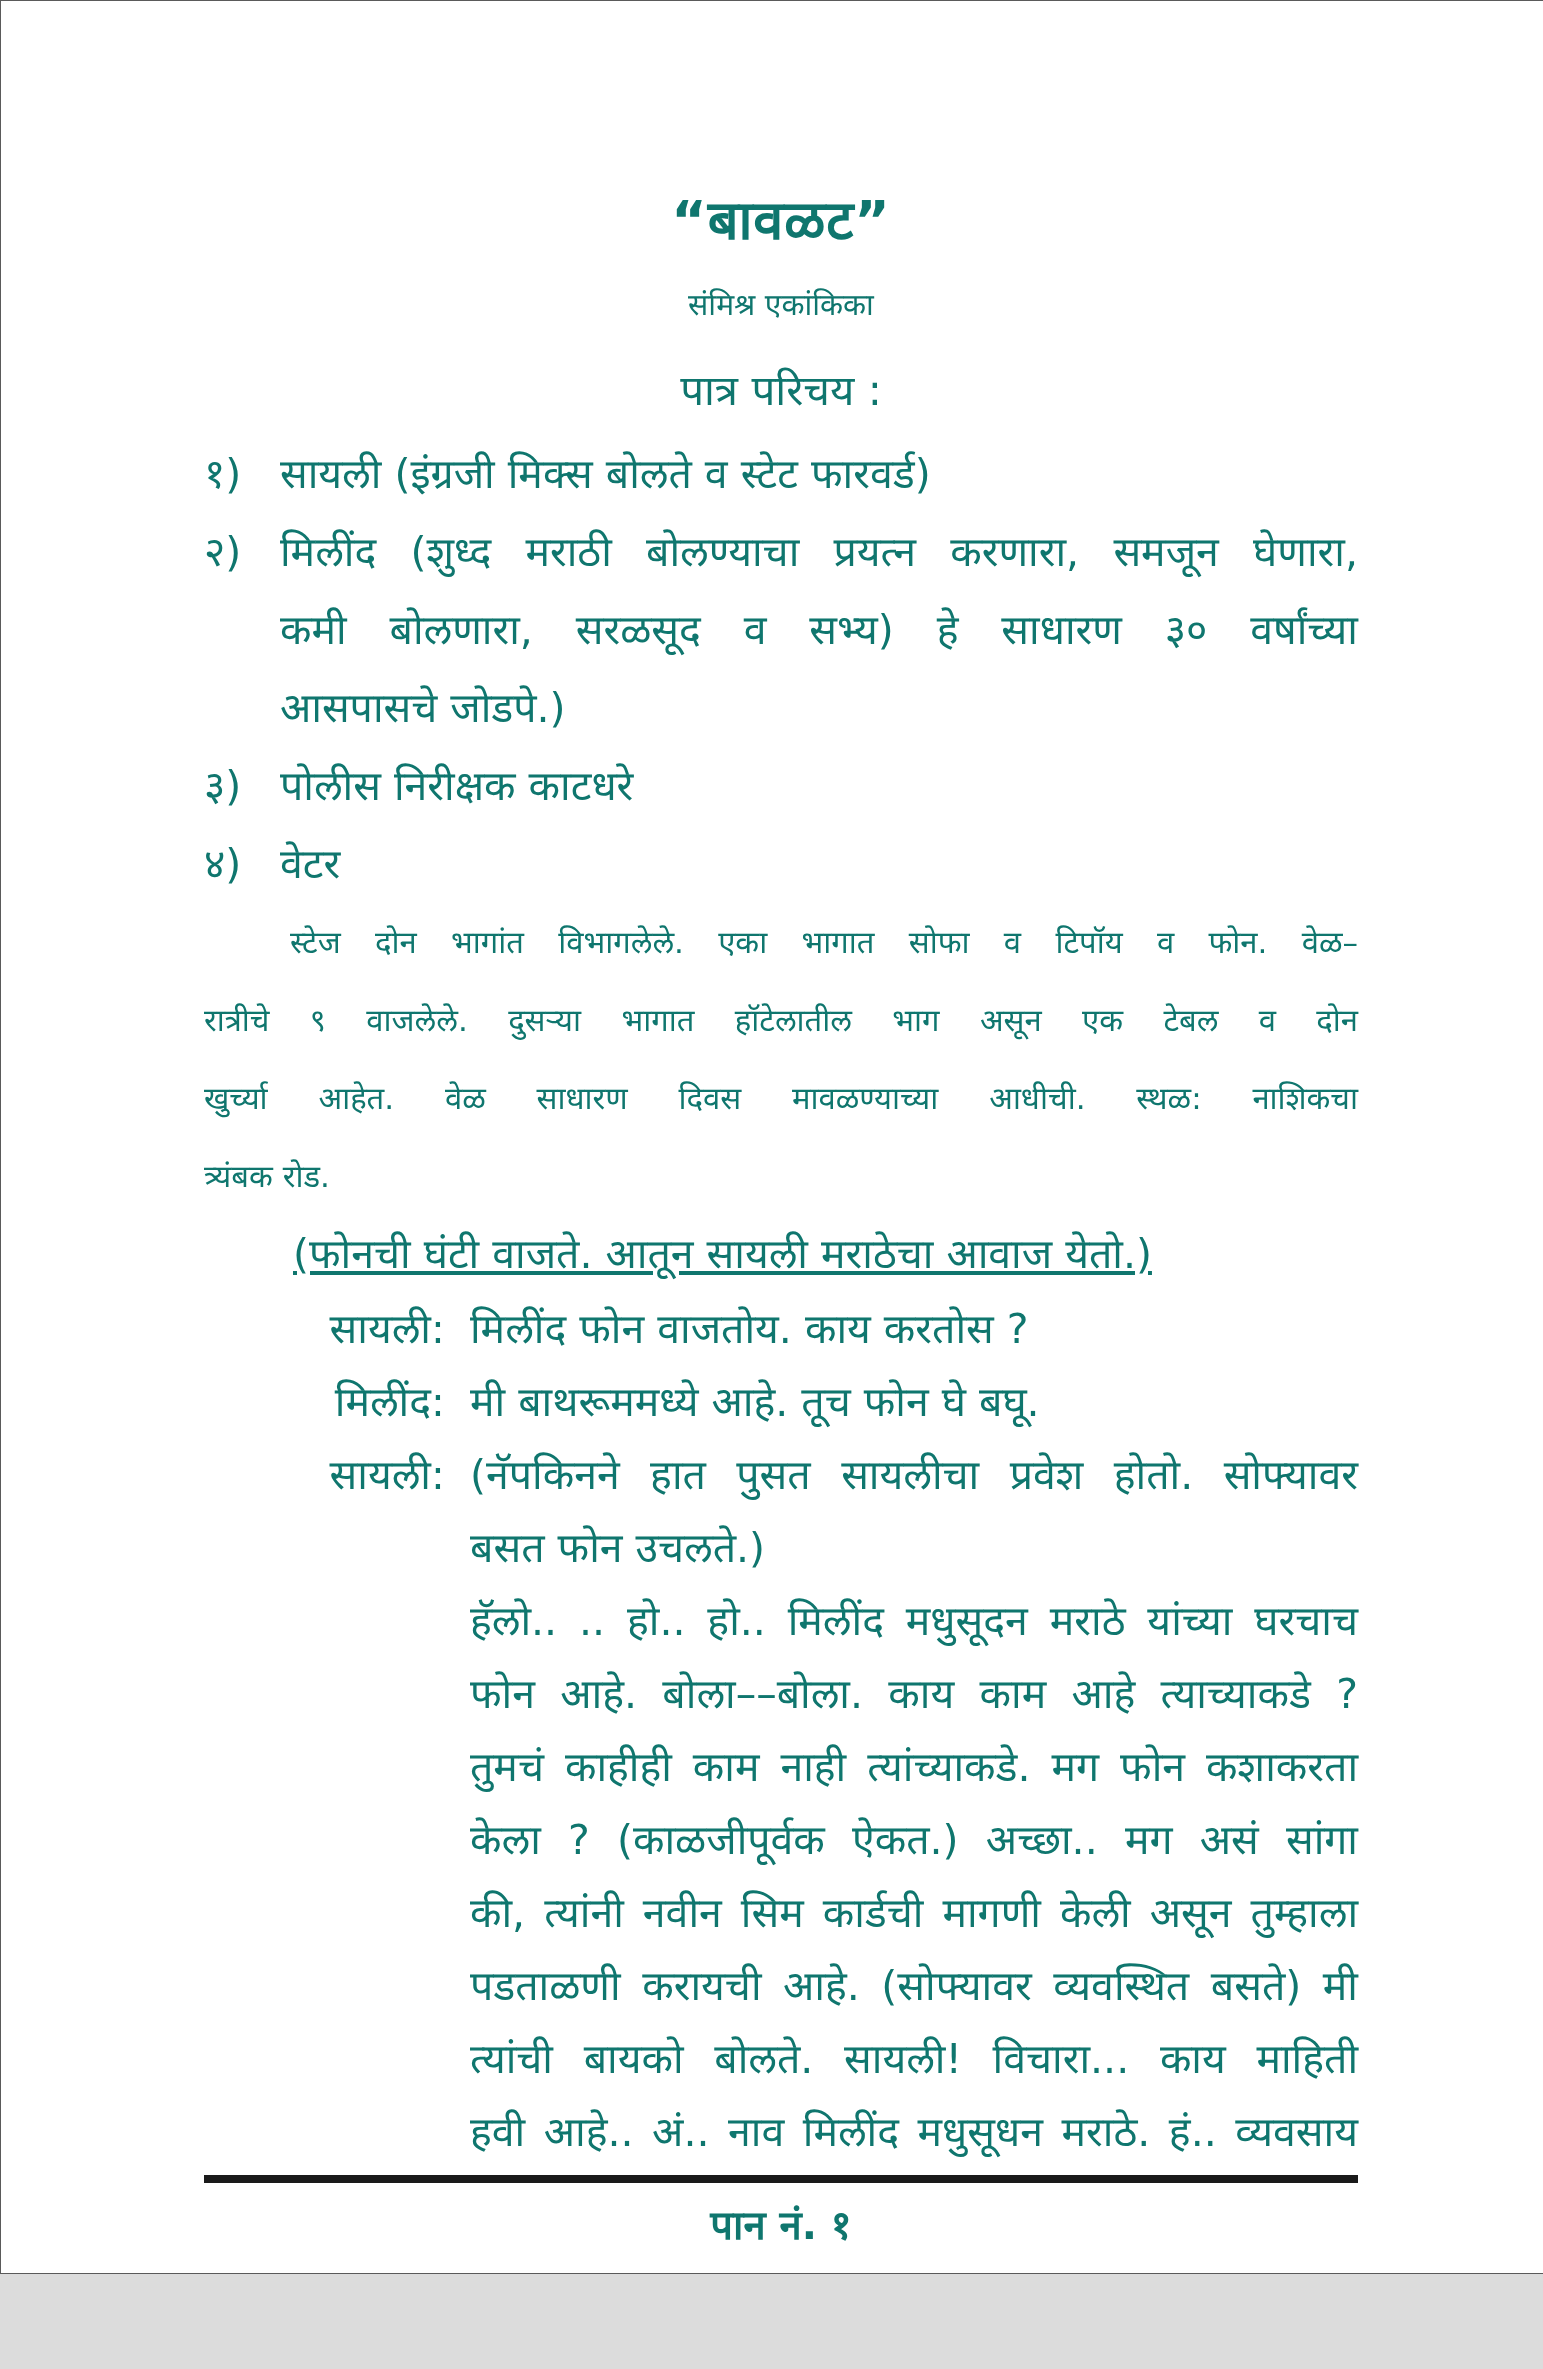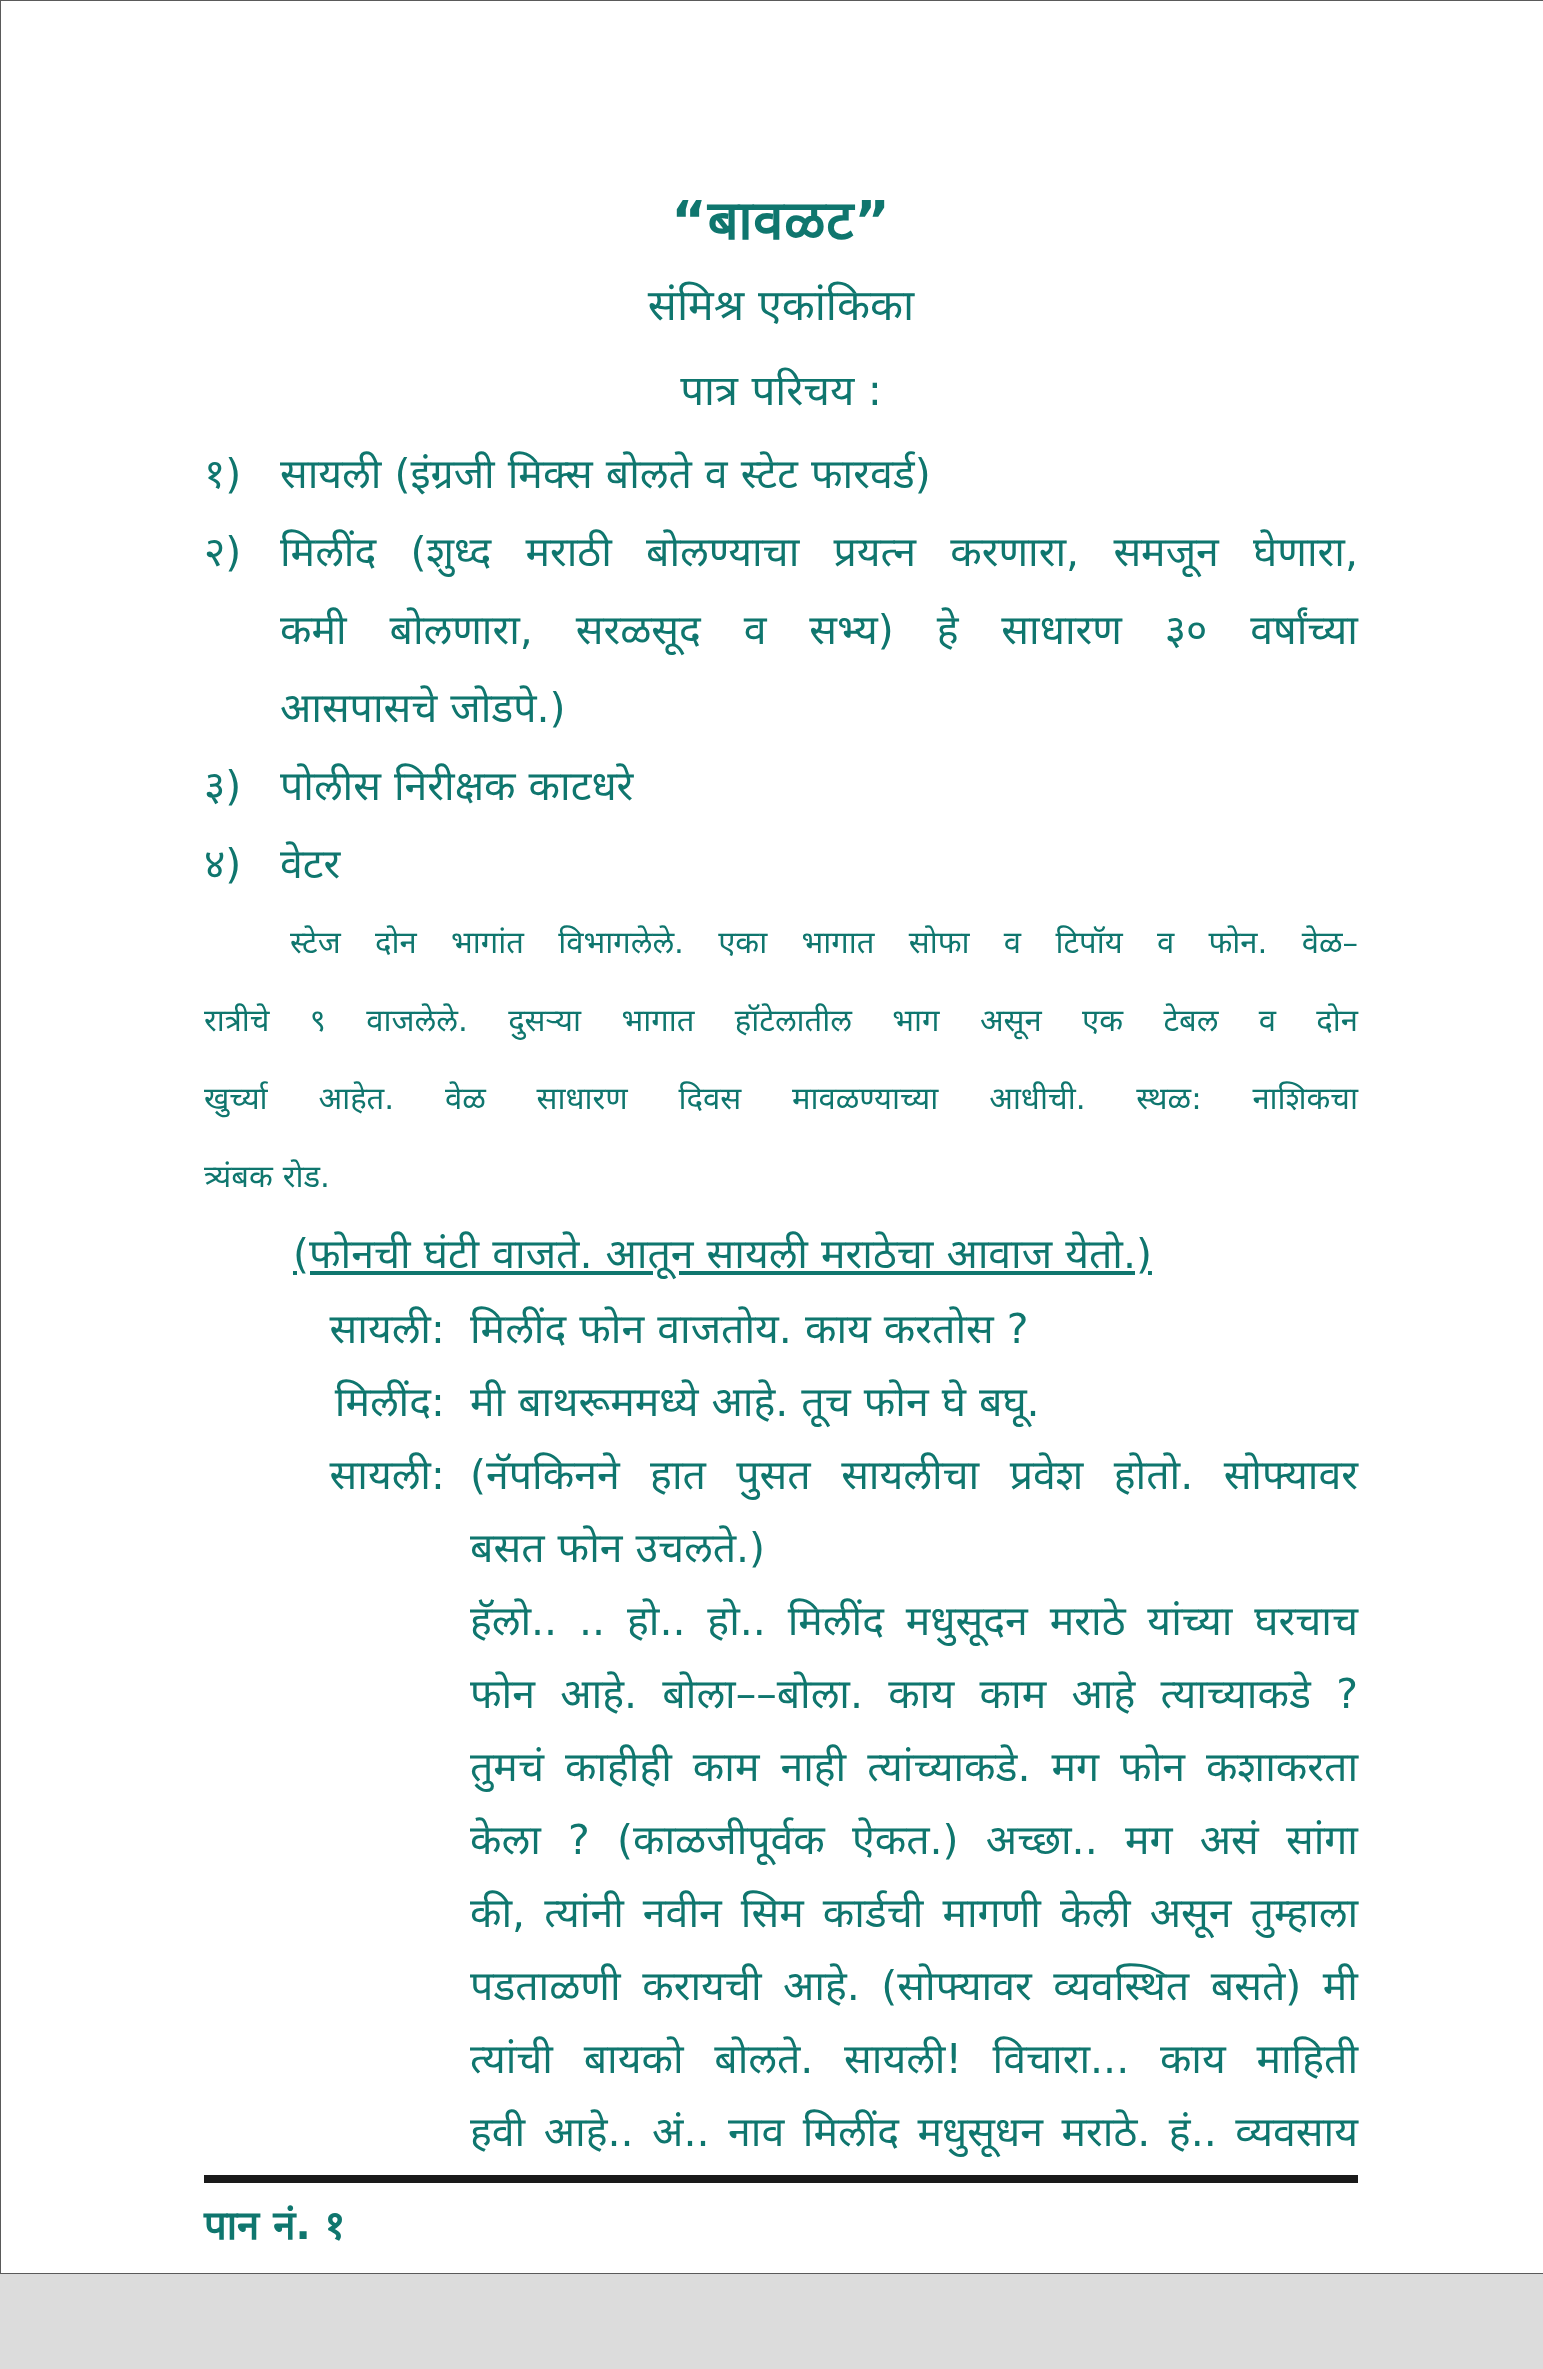--- a/index.html
+++ b/index.html
@@ -28,21 +28,21 @@
   }
   .title {
     margin-top: 177px;
     font-size: 54px;
     line-height: 86px;
     font-weight: bold;
     text-align: center;
     letter-spacing: 0.9px;
   }
   .subtitle {
-    font-size: 43px;
+    font-size: 30px;
     line-height: 82px;
     text-align: center;
   }
   .cast-heading {
     font-size: 42px;
     line-height: 89px;
     text-align: center;
   }
   .cast-row {
     display: grid;
@@ -81,21 +81,21 @@
     left: 203px;
     width: 1154px;
     top: 2174px;
   }
   .rule {
     height: 8.4px;
     background: #1a1a1a;
   }
   .page-number {
     margin-top: 13px;
-    text-align: left;
+    text-align: center;
     font-size: 40px;
     font-weight: bold;
   }
 </style>
 </head>
 <body>
 
 <div class="page">
   <div class="content">
 

